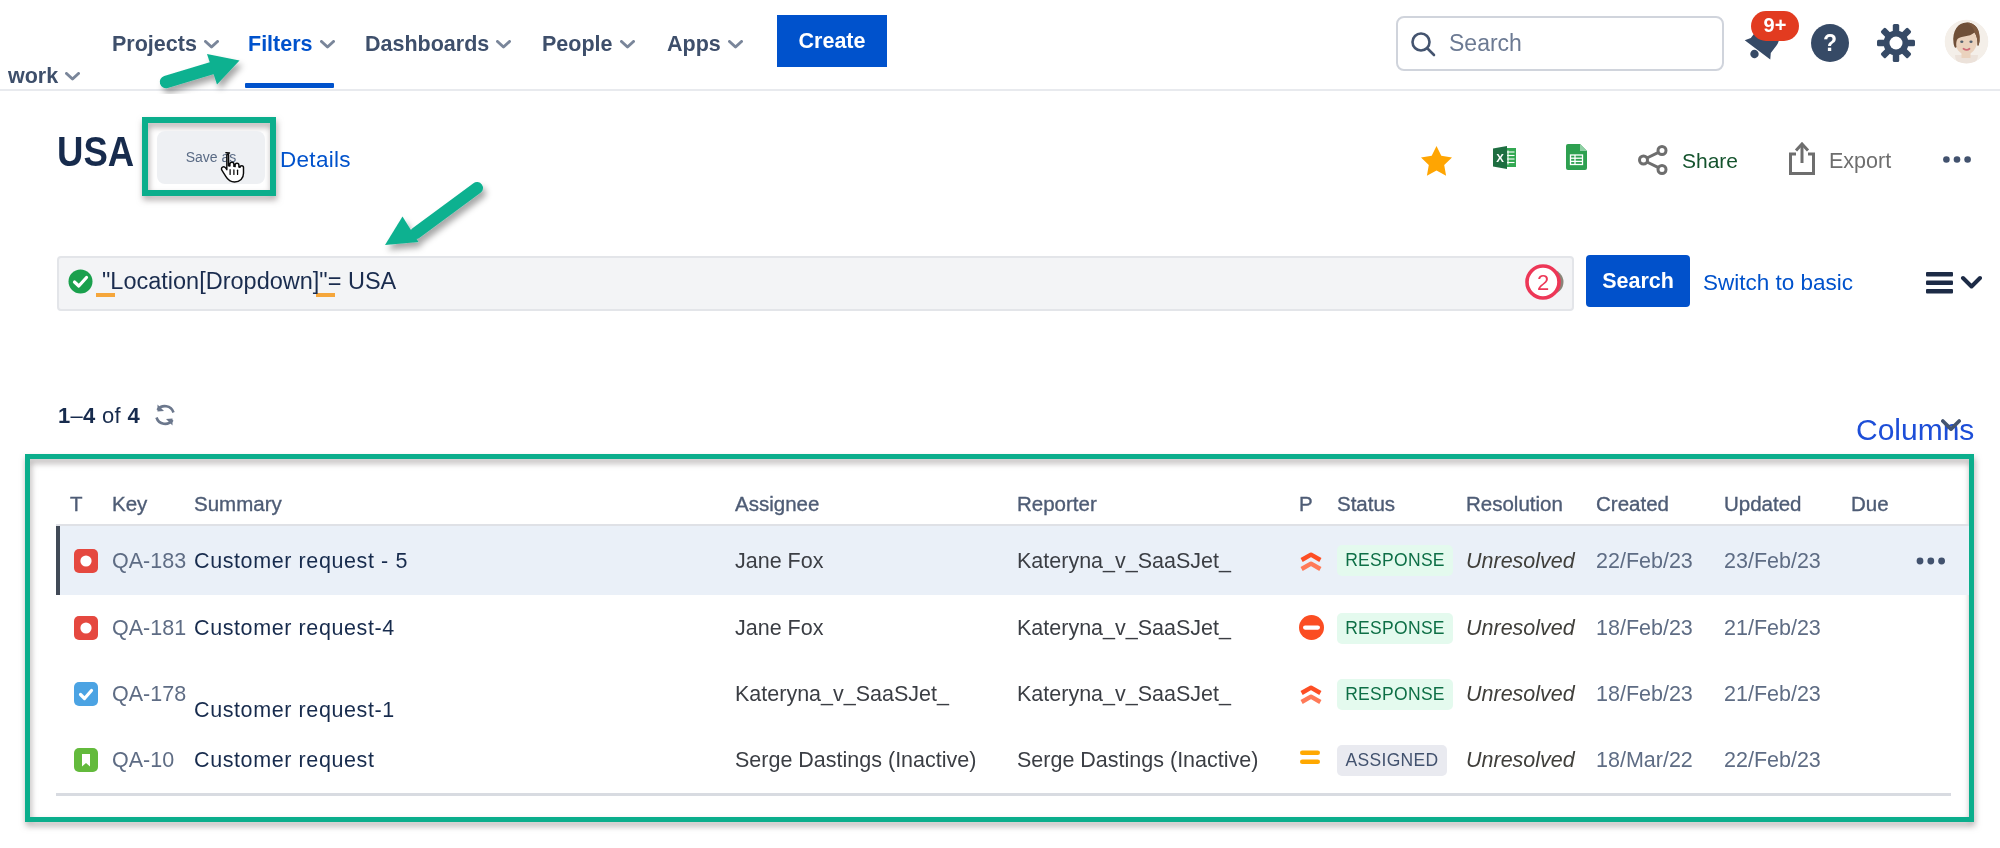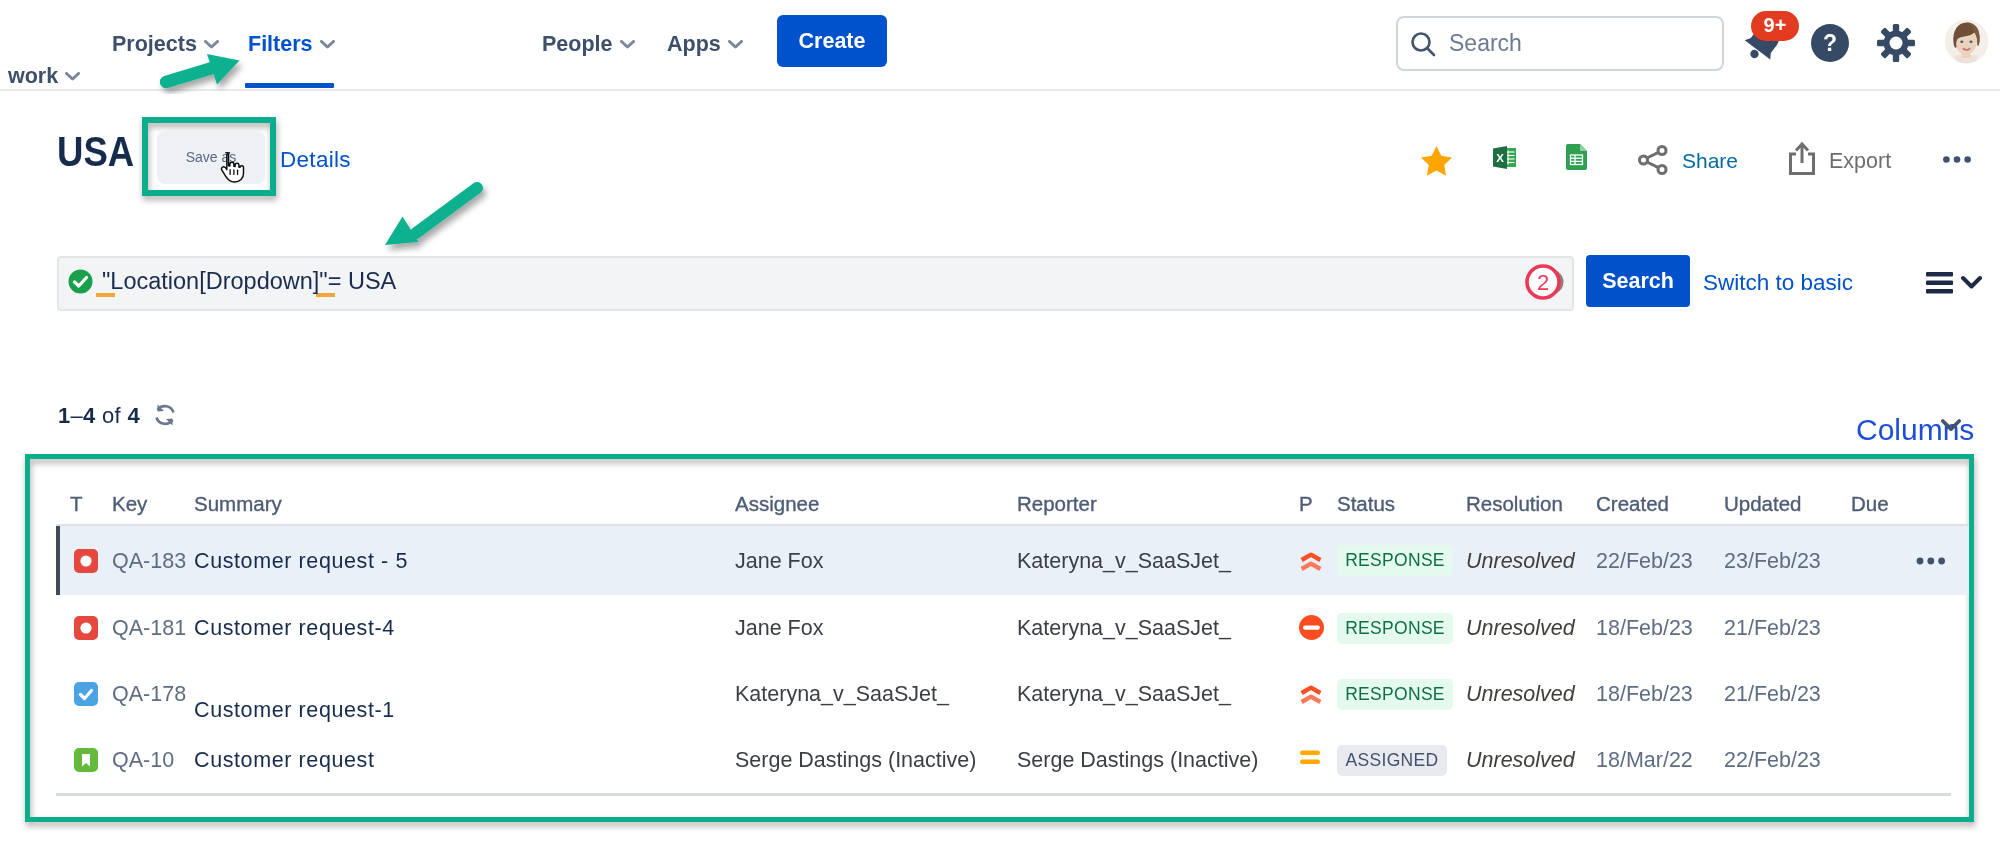--- a/index.html
+++ b/index.html
@@ -28,28 +28,31 @@
   <div class="abs" style="left:0;top:88.5px;width:2000px;height:2.5px;background:#e8eaee;"></div>
   <div class="navitem" style="left:8px;margin-top:32px;">work<svg class="chev" viewBox="0 0 15 9">
         <path d="M1.5 1.5 L7.5 7 L13.5 1.5" fill="none" stroke="#7a869a" stroke-width="3" stroke-linecap="round" stroke-linejoin="round"></path>
       </svg></div>
   <div class="navitem" style="left:112px;">Projects<svg class="chev" viewBox="0 0 15 9">
         <path d="M1.5 1.5 L7.5 7 L13.5 1.5" fill="none" stroke="#7a869a" stroke-width="3" stroke-linecap="round" stroke-linejoin="round"></path>
       </svg></div>
   <div class="navitem active" style="left:248px;">Filters<svg class="chev" viewBox="0 0 15 9">
         <path d="M1.5 1.5 L7.5 7 L13.5 1.5" fill="none" stroke="#7a869a" stroke-width="3" stroke-linecap="round" stroke-linejoin="round"></path>
       </svg></div>
+  <div class="navitem" style="left:365px;">Dashboards<svg class="chev" viewBox="0 0 15 9">
+        <path d="M1.5 1.5 L7.5 7 L13.5 1.5" fill="none" stroke="#7a869a" stroke-width="3" stroke-linecap="round" stroke-linejoin="round"></path>
+      </svg></div>
   <div class="navitem" style="left:542px;">People<svg class="chev" viewBox="0 0 15 9">
         <path d="M1.5 1.5 L7.5 7 L13.5 1.5" fill="none" stroke="#7a869a" stroke-width="3" stroke-linecap="round" stroke-linejoin="round"></path>
       </svg></div>
   <div class="navitem" style="left:667px;">Apps<svg class="chev" viewBox="0 0 15 9">
         <path d="M1.5 1.5 L7.5 7 L13.5 1.5" fill="none" stroke="#7a869a" stroke-width="3" stroke-linecap="round" stroke-linejoin="round"></path>
       </svg></div>
   <div class="abs" style="left:245px;top:83px;width:89px;height:5px;background:#0052CC;border-radius:1px;"></div>
-  <div class="abs" style="left:777px;top:15px;width:110px;height:52px;background:#0052CC;border-radius:6px;color:#fff;font-size:21.5px;font-weight:600;display:flex;align-items:center;justify-content:center;">Create</div>
+  <div class="abs" style="left:777px;top:15px;width:110px;height:52px;background:#0052CC;border-radius:0;color:#fff;font-size:21.5px;font-weight:600;display:flex;align-items:center;justify-content:center;">Create</div>
 
   <div class="abs" style="left:1396px;top:16px;width:328px;height:55px;border:2px solid #d0d4dc;border-radius:8px;background:#fff;"></div>
   <svg class="abs" style="left:1408px;top:29px;" width="30" height="30" viewBox="0 0 30 30">
       <circle cx="13" cy="13" r="8.5" fill="none" stroke="#44546f" stroke-width="2.6"></circle>
       <line x1="19.5" y1="19.5" x2="26" y2="26" stroke="#44546f" stroke-width="2.6" stroke-linecap="round"></line>
     </svg>
   <div class="abs" style="left:1449px;top:30px;font-size:23px;color:#6c7a93;">Search</div>
 
   <svg class="abs" style="left:1736px;top:24px;" width="52" height="44" viewBox="0 0 52 44">
     <g transform="rotate(37 26 20)" fill="#364a66">
@@ -142,21 +145,21 @@
 
   <svg class="abs" style="left:1637px;top:144px;" width="32" height="32" viewBox="0 0 32 32">
     <g stroke="#6e6e6e" stroke-width="3" fill="none">
       <circle cx="25" cy="6.5" r="4"></circle>
       <circle cx="6.5" cy="16" r="4"></circle>
       <circle cx="25" cy="25.5" r="4"></circle>
       <line x1="10" y1="14" x2="21.5" y2="8.3"></line>
       <line x1="10" y1="18" x2="21.5" y2="23.7"></line>
     </g>
   </svg>
-  <div class="abs" style="left:1682px;top:149px;font-size:21px;color:#0369a1;">Share</div>
+  <div class="abs" style="left:1682px;top:149px;font-size:21px;color:#14532d;">Share</div>
 
   <svg class="abs" style="left:1788px;top:142px;" width="28" height="34" viewBox="0 0 28 34">
     <g stroke="#6e6e6e" stroke-width="3" fill="none">
       <path d="M8 12 H2.5 V31.5 H25.5 V12 H20"></path>
       <line x1="14" y1="21" x2="14" y2="3"></line>
       <path d="M8 8.5 L14 2 L20 8.5"></path>
     </g>
   </svg>
   <div class="abs" style="left:1829px;top:149px;font-size:21.5px;color:#6e6e6e;">Export</div>
 

